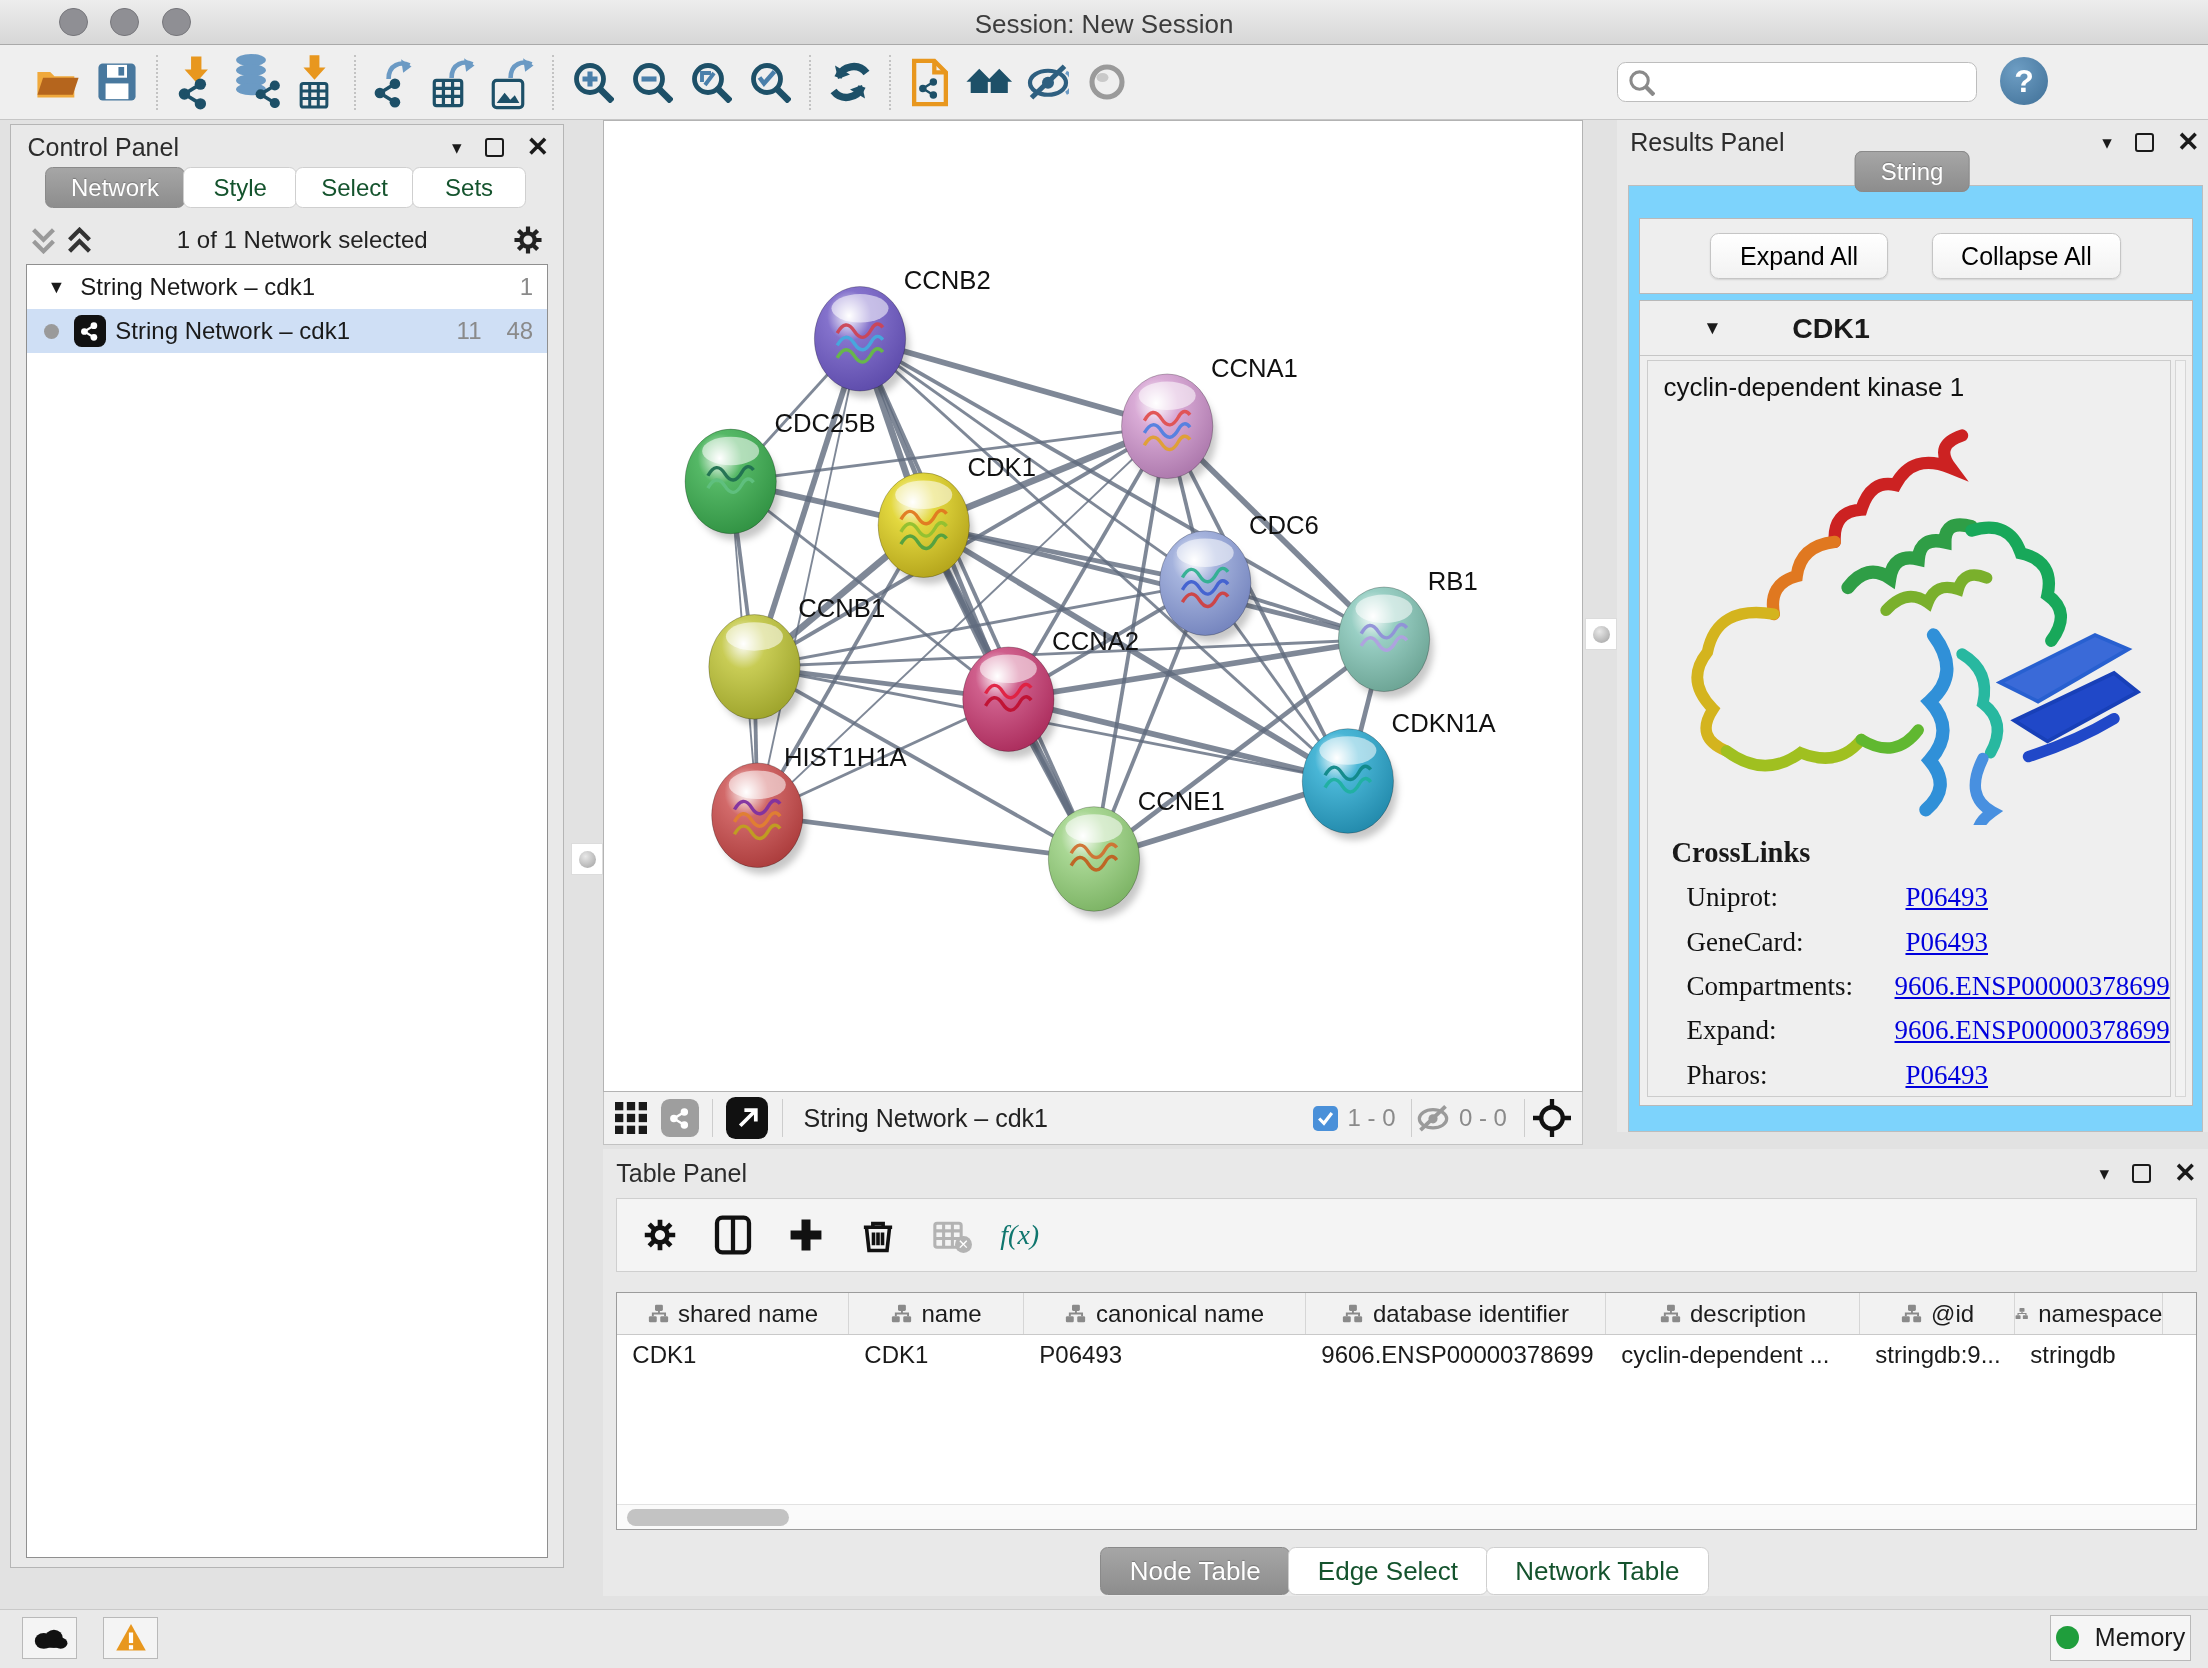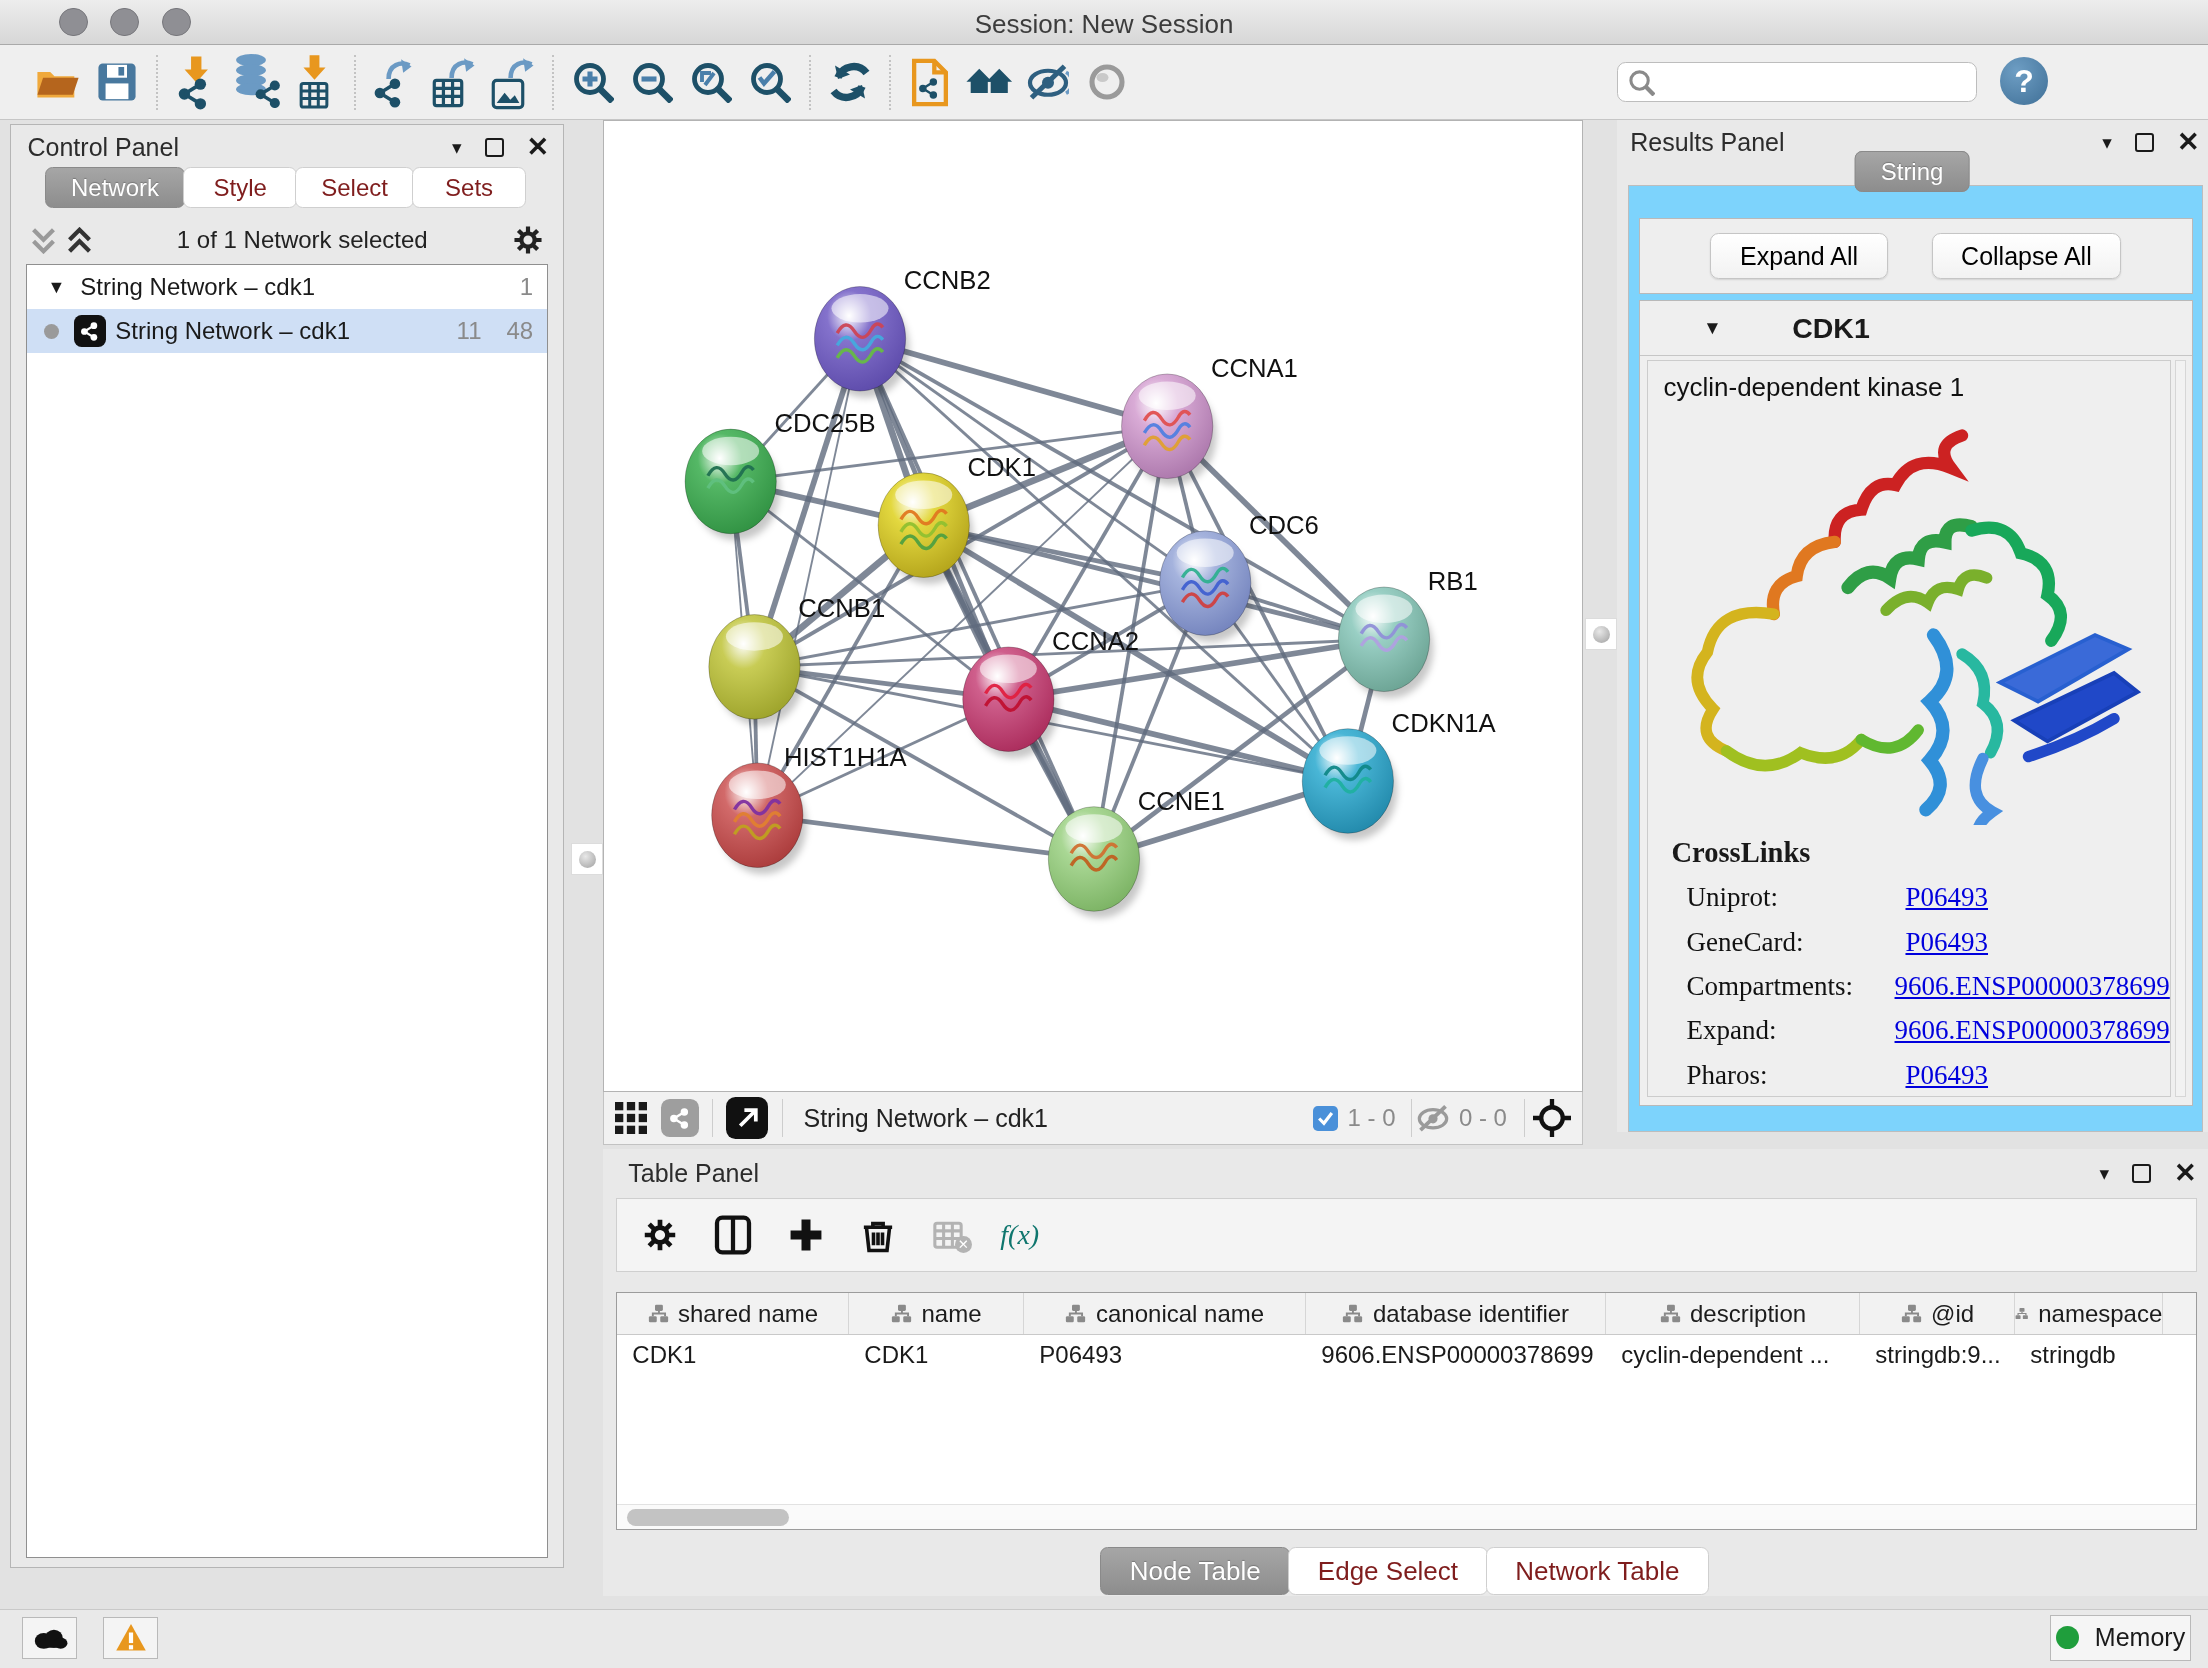--- a/index.html
+++ b/index.html
@@ -27,21 +27,21 @@
     display:flex; align-items:center; justify-content:center; }
 
   
   .panel-title { font-size:25px; color:#2c2c2c; }
   .chrome-icons { display:flex; gap:23px; align-items:center; color:#1a1a1a; }
   .chrome-icons .tri { font-size:19px; }
   .chrome-icons .sq { width:19px; height:19px; border:2.4px solid #1a1a1a; border-radius:2.9px; }
   .chrome-icons .xx { font-size:27px; font-weight:bold; line-height:19px; }
 
   .tab { min-width:114px; padding:5.7px 25px; font-size:24px; text-align:center;
-    background:#fff; border:1px solid #cfcfcf; border-radius:7.6px; margin-left:-1.9px; color:#7f1d1d; }
+    background:#fff; border:1px solid #cfcfcf; border-radius:7.6px; margin-left:-1.9px; color:#14532d; }
   .tab.sel { background:linear-gradient(#a6a6a6,#8d8d8d); color:#fff; border-color:#8a8a8a;
     text-shadow:0 -1px 1px rgba(0,0,0,.25); }
 
   
   .control-panel { position:absolute; left:9.5px; top:124px; width:554px; height:1444px;
     background:#e9e9e9; border:1px solid #b5b5b5; }
   .cp-head { position:absolute; left:17px; right:13.3px; top:7.6px; display:flex; justify-content:space-between; align-items:center; }
   .cp-tabs { position:absolute; left:0; right:0; top:42px; display:flex; justify-content:center; }
   .cp-status { position:absolute; left:19px; right:19px; top:99px; display:flex; align-items:center; }
   .cp-status .mid { flex:1; text-align:center; font-size:24px; color:#222; }
@@ -82,21 +82,21 @@
   .rp-desc { font-size:26px; padding:11.4px 0 3.8px 15px; color:#111; }
   .rp-scroll { position:absolute; right:5.7px; top:59px; bottom:7.6px; width:11.4px; background:#f2f2f2; border:1px solid #d6d6d6; }
   .xl { font-family:"Liberation Serif", serif; padding-left:23px; margin-top:9px; }
   .xl-title { font-size:28.5px; font-weight:bold; }
   .xl-row { display:flex; font-size:27px; margin-top:13.3px; padding-left:15px; }
   .xl-row .lbl { width:219px; color:#111; }
   .xl-row .lnk { color:#0000dd; text-decoration:underline; }
 
   
   .tablepanel { position:absolute; left:603px; top:1149px; width:1605px; height:447px; background:#e9e9e9; }
-  .tp-head { position:absolute; left:13.3px; right:11.4px; top:9.5px; display:flex; justify-content:space-between; align-items:center;margin-left:12px; }
+  .tp-head { position:absolute; left:13.3px; right:11.4px; top:9.5px; display:flex; justify-content:space-between; align-items:center; }
   .tp-toolbar { position:absolute; left:13.3px; right:11.4px; top:49px; height:74px; background:#f4f4f4; border:1px solid #cfcfcf;
     display:flex; align-items:center; gap:36px; padding-left:25px; }
   .fx { font-family:"Liberation Serif", serif; font-style:italic; font-size:28px; color:#0f766e; }
   .tp-table { position:absolute; left:13.3px; right:11.4px; top:143px; height:238px; background:#fff; border:1.9px solid #9c9c9c; }
   .tp-cols { display:flex; height:42px; background:#f2f2f2; border-bottom:1px solid #c9c9c9; overflow:hidden; }
   .tp-col { display:flex; align-items:center; justify-content:center; gap:9.5px; font-size:24px; color:#1c1c1c;
     border-right:1px solid #d6d6d6; flex:none; overflow:hidden; white-space:nowrap; }
   .tp-row { display:flex; height:38px; overflow:hidden; }
   .tp-cell { font-size:24px; padding:5.7px 0 0 15px; flex:none; white-space:nowrap; overflow:hidden; }
   .tp-hscroll { position:absolute; left:0; right:0; bottom:0; height:25px; background:#fafafa; border-top:1px solid #e2e2e2; }

